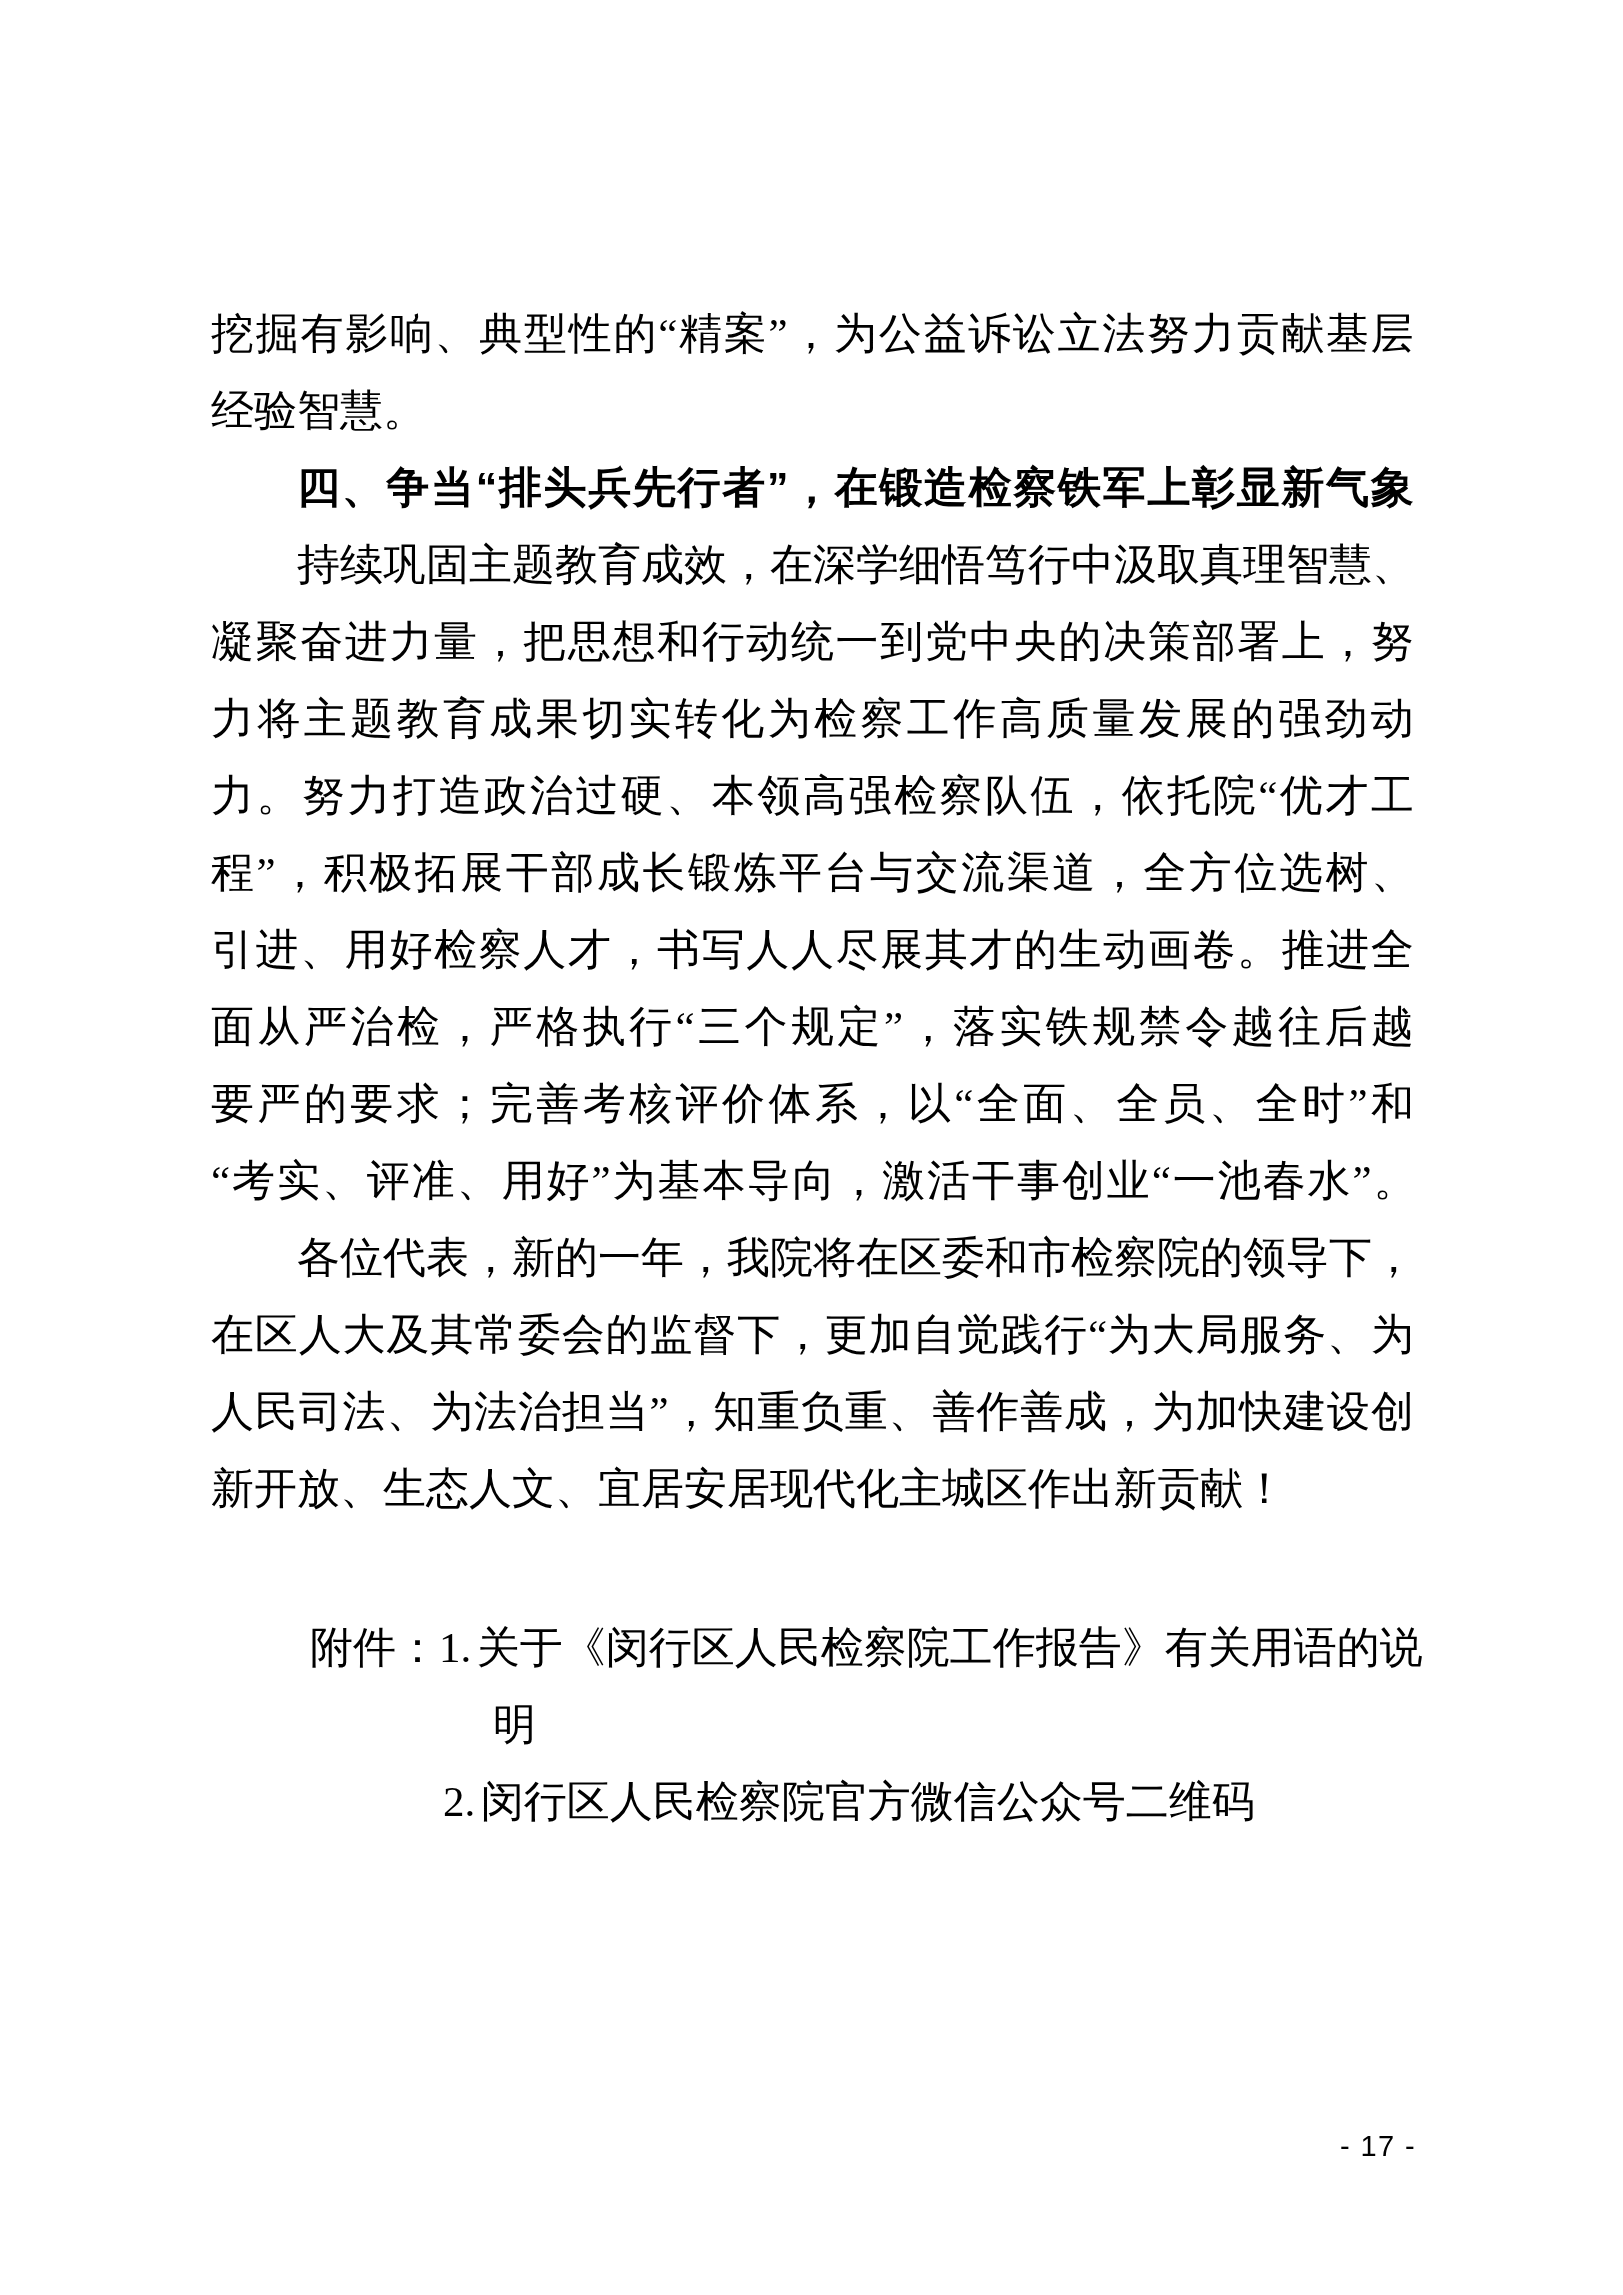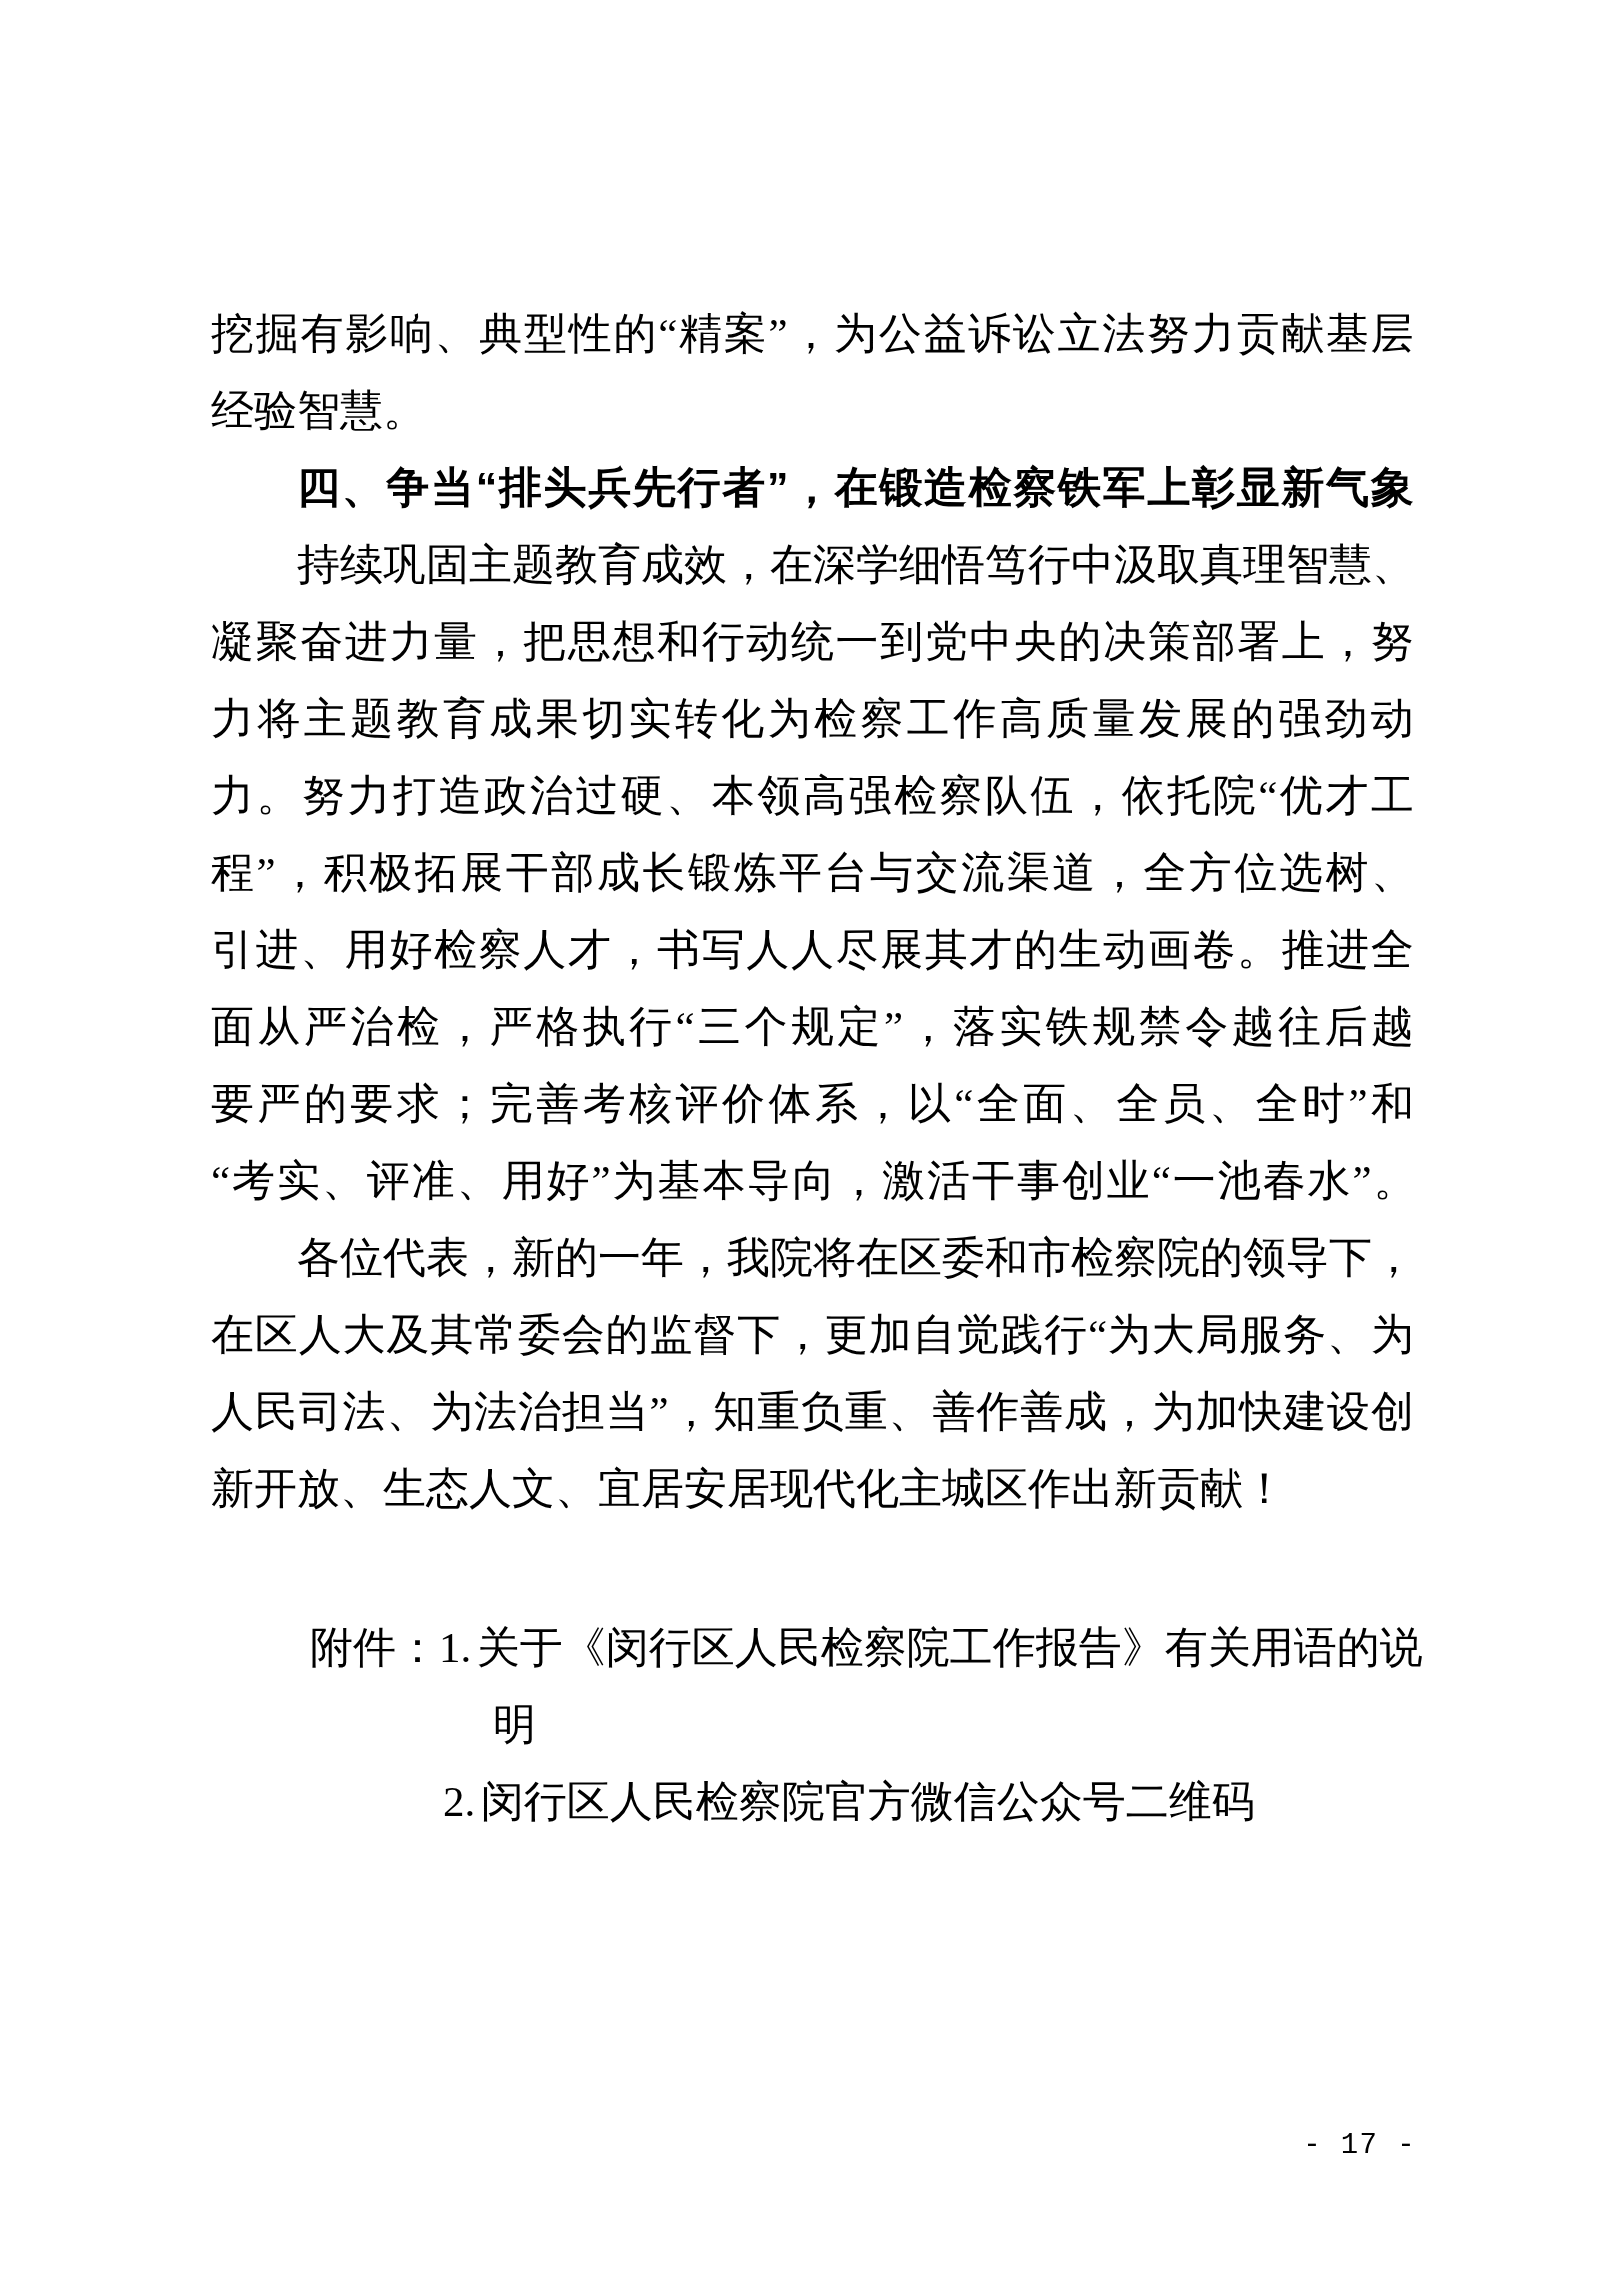--- a/index.html
+++ b/index.html
@@ -50,21 +50,21 @@
   
   .line.attach-first { margin-top: 82px; padding-left: 99px; }
   .line.attach-cont { padding-left: 282px; }
   .line.attach-second { padding-left: 232px; }
   .page-number {
     position: absolute;
     top: 2131px;
     right: 207px;
     font-size: 29px;
     line-height: 30px;
-    font-family: Liberation Mono, monospace;
+    font-family: Liberation Sans, sans-serif;
     color: #000000;
     letter-spacing: 1.4px;
   }
 </style>
 </head>
 <body>
 
 <div class="page">
   <div class="content" id="content">
       <div class="line body justify"><span class="tok cjk">挖</span><span class="tok cjk">掘</span><span class="tok cjk">有</span><span class="tok cjk">影</span><span class="tok cjk">响</span><span class="tok cjk">、</span><span class="tok cjk">典</span><span class="tok cjk">型</span><span class="tok cjk">性</span><span class="tok cjk">的</span><span class="tok cjk">“</span><span class="tok cjk">精</span><span class="tok cjk">案</span><span class="tok cjk">”</span><span class="tok cjk">，</span><span class="tok cjk">为</span><span class="tok cjk">公</span><span class="tok cjk">益</span><span class="tok cjk">诉</span><span class="tok cjk">讼</span><span class="tok cjk">立</span><span class="tok cjk">法</span><span class="tok cjk">努</span><span class="tok cjk">力</span><span class="tok cjk">贡</span><span class="tok cjk">献</span><span class="tok cjk">基</span><span class="tok cjk">层</span></div>

